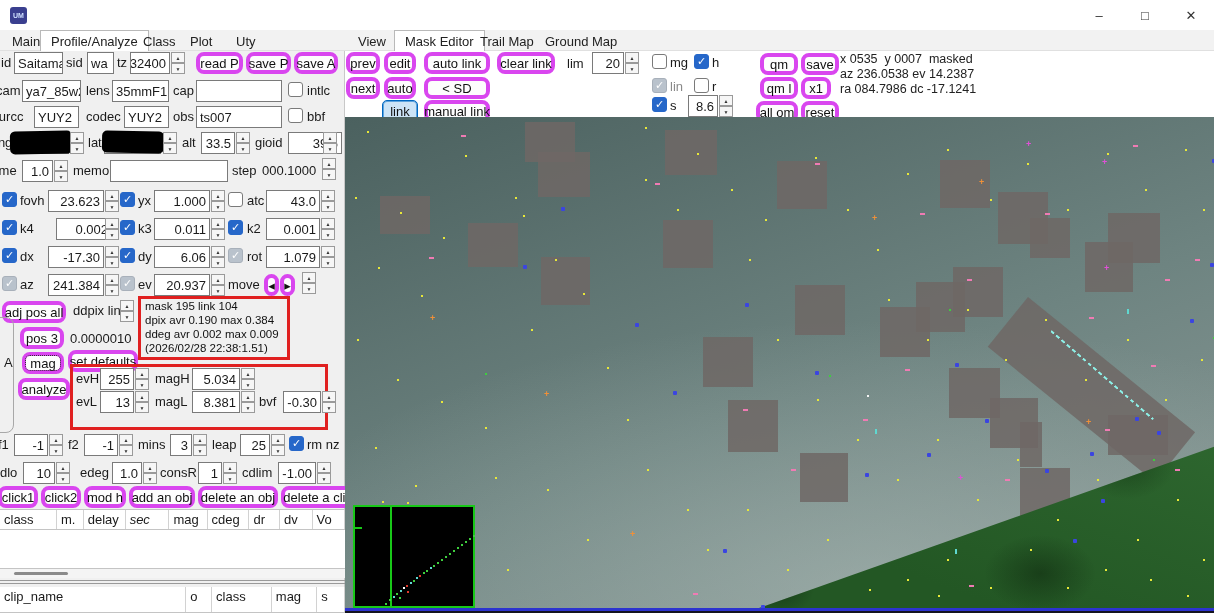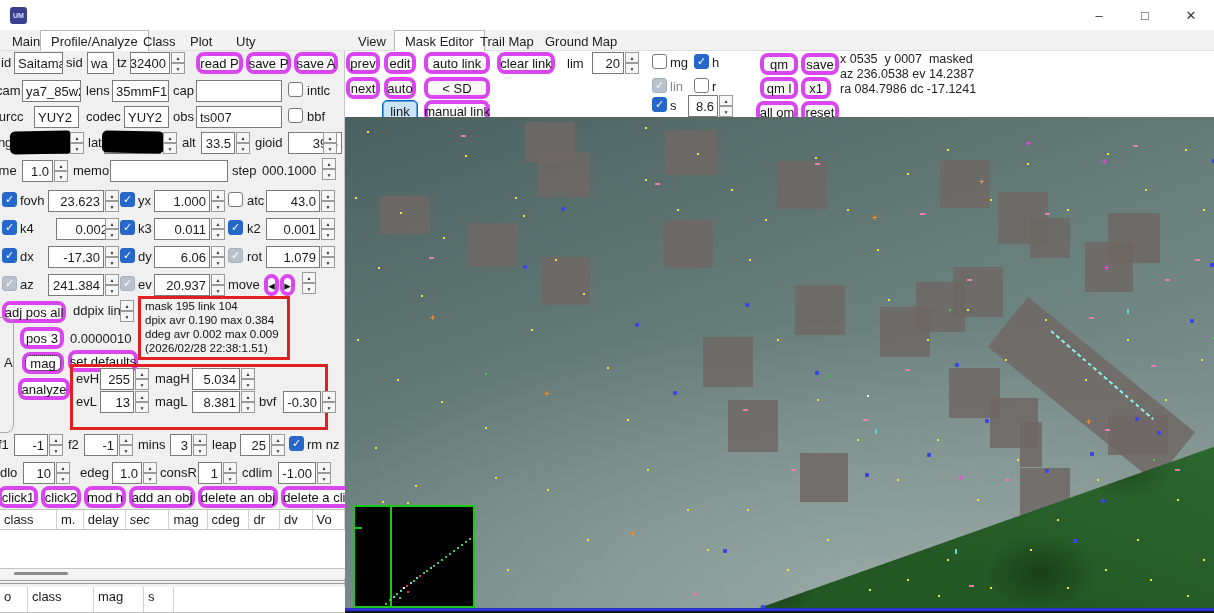--- a/index.html
+++ b/index.html
@@ -388,20 +388,21 @@
       <div class="cell" style="width: 34px;">Vo</div>
     </div>
   <div class="whitelist" style="left:0;top:479px;width:345px;height:39px"></div>
   <div class="hscroll-track" style="left:0;top:518px;width:345px;height:9px">
     <div class="hscroll-thumb" style="left:14px;top:3px;width:54px;height:3px"></div>
   </div>
   <div class="divline" style="left:0;top:529px;width:345px;height:1px"></div>
   <div class="divline" style="left:0;top:532px;width:345px;height:1px"></div>
 
   <div class="thead" id="cliphead" style="left:0;top:536px;width:345px;height:26px;border-top:none">
+      <div class="cell" style="width: 208px;">clip_name</div>
       <div class="cell" style="width: 28px;">o</div>
       <div class="cell" style="width: 66px;">class</div>
       <div class="cell" style="width: 50px;">mag</div>
       <div class="cell" style="width: 30px;">s</div>
     </div>
 </div>
 
 <div>
   <div class="btn" style="left:346px;top:52px;width:34px">prev</div>
   <div class="btn" style="left:384px;top:52px;width:32px">edit</div>

